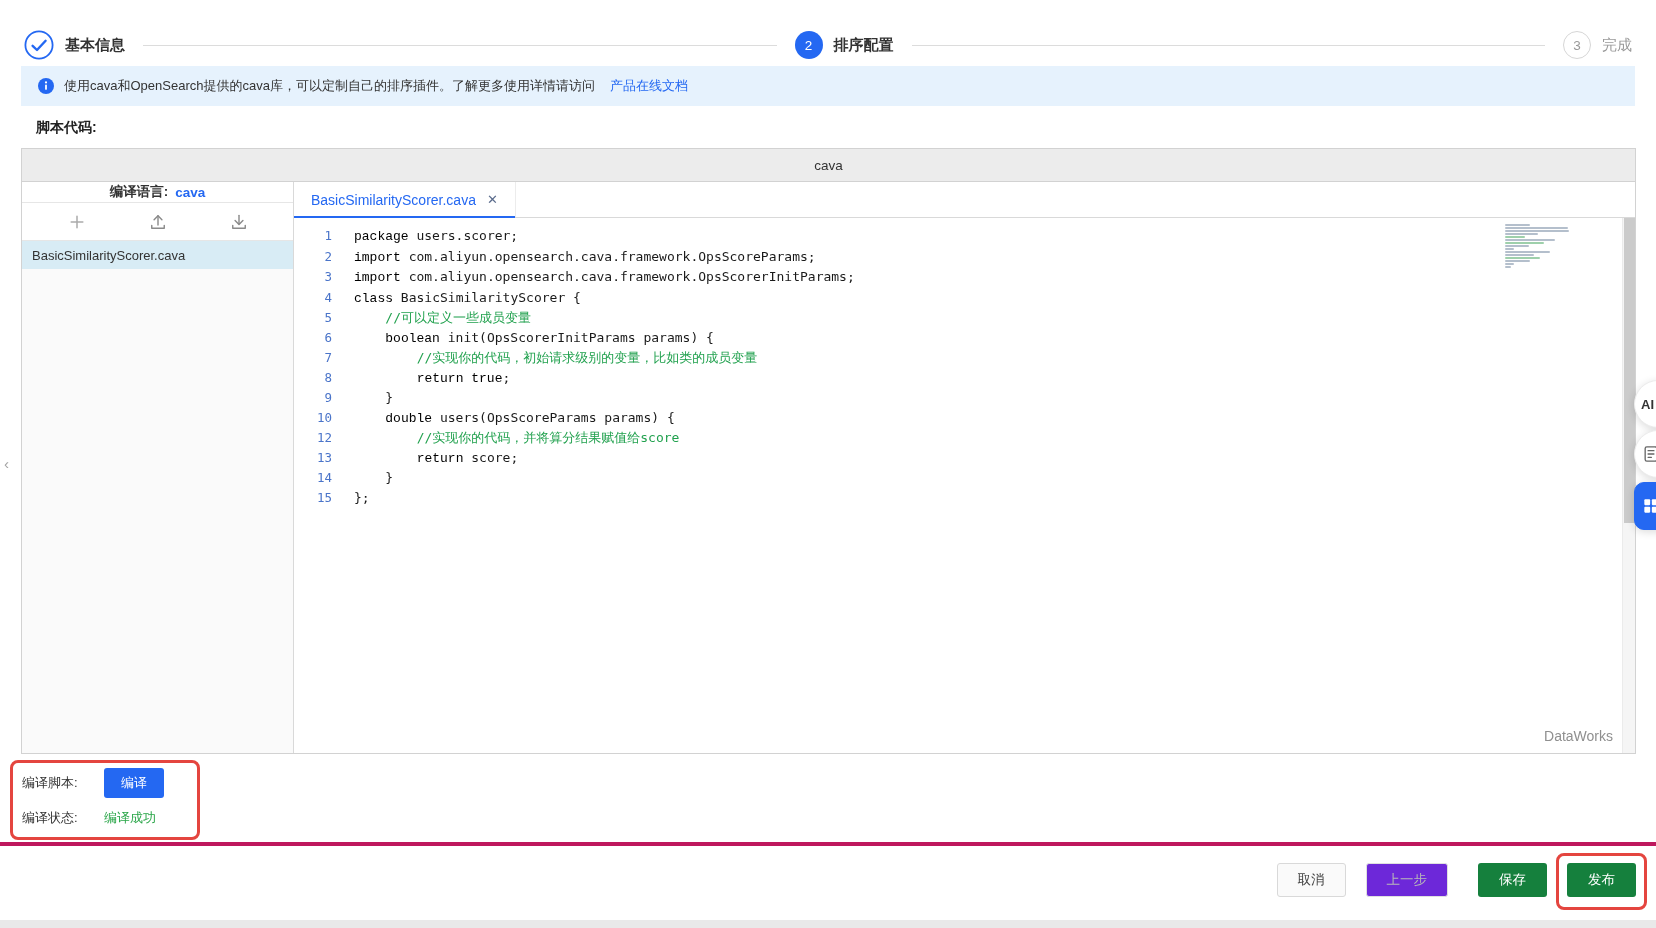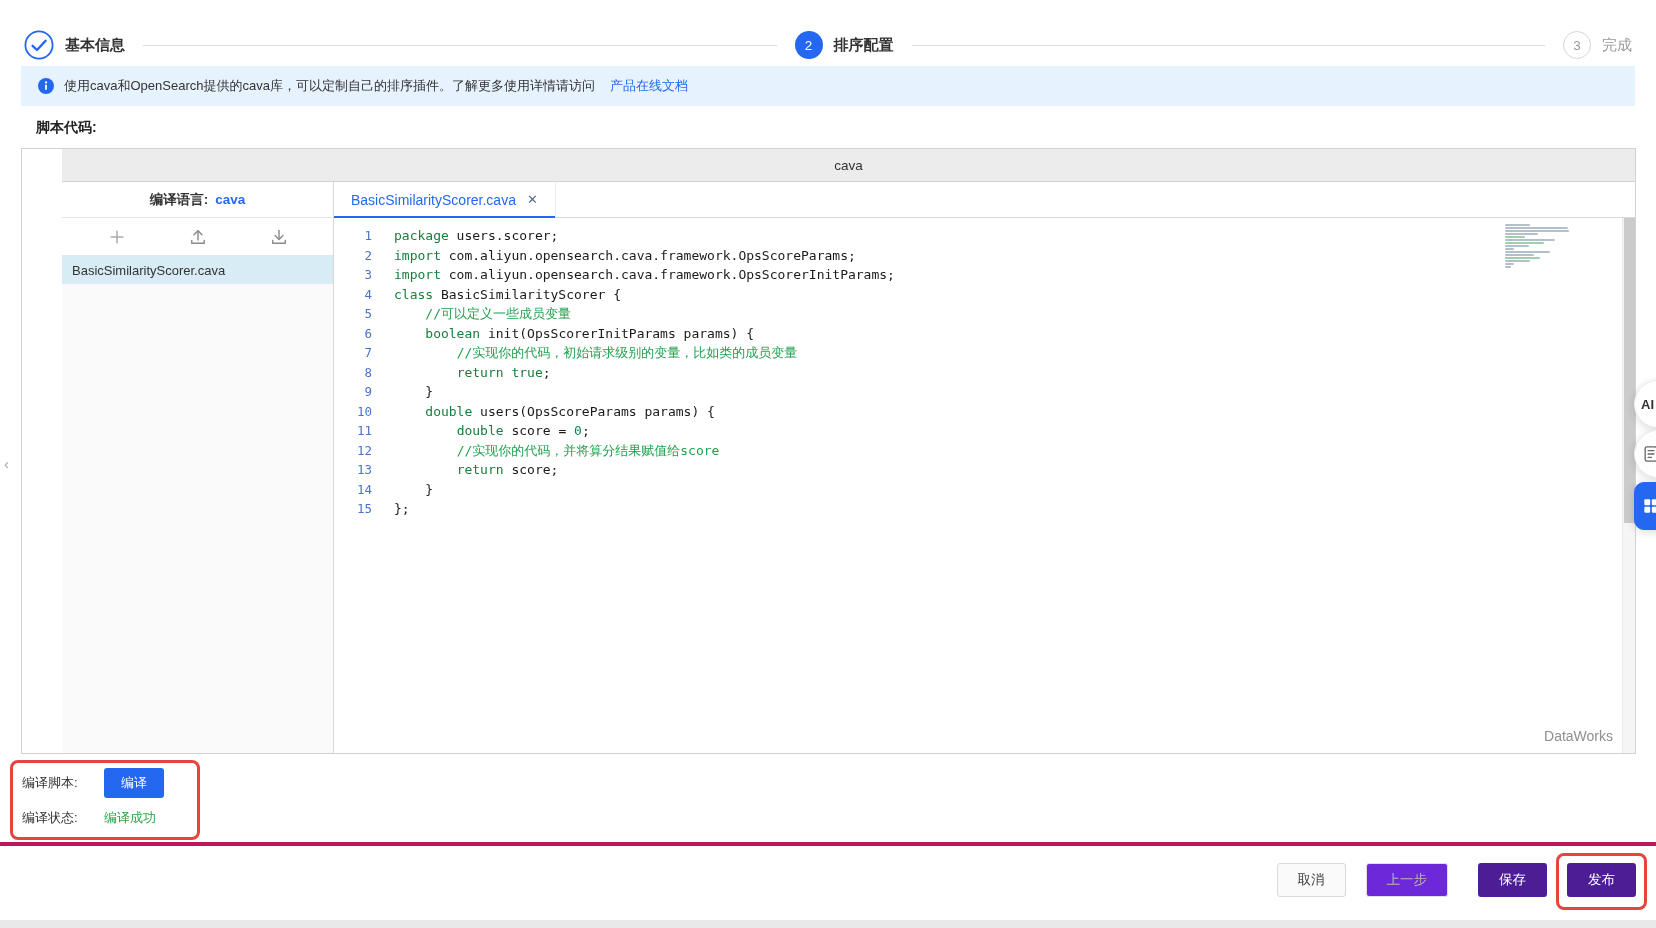--- a/index.html
+++ b/index.html
@@ -22,47 +22,47 @@
   
   .banner { position:absolute; top:66px; left:21px; right:21px; height:40px; background:#e6f2fd;
             display:flex; align-items:center; gap:10px; padding:0 17px; font-size:13px; color:#333; }
   .banner a { color:#2468f2; text-decoration:none; margin-left:5px; cursor:pointer; }
 
   
   .script-label { position:absolute; top:119px; left:36px; font-size:14px; font-weight:700; color:#222; }
 
   
   .editor-panel { position:absolute; top:148px; left:21px; right:20px; height:606px;
-                  border:1px solid #d2d2d2; display:flex; flex-direction:column; background:#fff;padding-left:40px; }
+                  border:1px solid #d2d2d2; display:flex; flex-direction:column; background:#fff; }
   .editor-header { height:33px; flex:none; background:#ececec; border-bottom:1px solid #d2d2d2;
                    display:flex; align-items:center; justify-content:center; font-size:13.5px; color:#333; }
   .editor-body { flex:1; display:flex; min-height:0; }
 
   .sidebar { width:272px; flex:none; border-right:1px solid #d9d9d9; display:flex; flex-direction:column; background:#fff; }
-  .lang-row { height:36px; flex:none; border-bottom:1px solid #e6e6e6; display:flex; align-items:center; justify-content:center;
+  .lang-row { height:21px; flex:none; border-bottom:1px solid #e6e6e6; display:flex; align-items:center; justify-content:center;
               font-size:13.5px; font-weight:700; color:#333; gap:7px; }
   .lang-value { color:#2468f2; cursor:pointer; }
   .side-toolbar { height:38px; flex:none; border-bottom:1px solid #e6e6e6; display:flex; align-items:center; justify-content:space-around; padding:0 14px; }
   .tool-btn { width:26px; height:26px; display:flex; align-items:center; justify-content:center; cursor:pointer; }
   .file-list { flex:1; background:#fafafa; }
   .file-item { height:28px; display:flex; align-items:center; padding-left:10px; background:#d8ecf5; font-size:13px; color:#333; cursor:pointer; }
 
   .editor-main { flex:1; min-width:0; display:flex; flex-direction:column; background:#fff; }
   .tab-bar { height:36px; flex:none; border-bottom:1px solid #d9d9d9; display:flex; }
   .tab { display:flex; align-items:center; gap:11px; padding:0 17px; position:relative; color:#2468f2; font-size:14px;
          border-right:1px solid #ececec; cursor:pointer; }
   .tab::after { content:""; position:absolute; left:0; right:0; bottom:-1px; height:2px; background:#2468f2; }
   .tab-close { font-size:13px; color:#5a6b8c; cursor:pointer; line-height:1; }
 
   .code-area { flex:1; position:relative; padding-top:8px; overflow:hidden;
                font-family:"DejaVu Sans Mono","Liberation Mono",monospace; font-size:13px; }
   .code-line { display:flex; line-height:19.5px; white-space:pre; }
   .ln { width:38px; flex:none; text-align:right; color:#4a74c9; font-size:12.5px; }
   .lc { padding-left:22px; white-space:pre; }
-  .seg-kw  { color:#15803d; }
+  .seg-kw  { color:#000000;font-family:Liberation Mono, monospace; }
   .seg-cm  { color:#21a14e; }
   .seg-pl  { color:#1a1a1a; }
   .seg-num { color:#098658; }
 
   .minimap { position:absolute; top:6px; right:60px; width:70px; }
   .mm-bar { height:2px; margin-bottom:1px; border-radius:1px; }
 
   .vscroll { position:absolute; top:0; right:0; bottom:0; width:13px; background:#f5f5f5; border-left:1px solid #ebebeb; }
   .vthumb { position:absolute; top:0; left:1px; width:11px; height:57%; background:#cbcbcb; }
 
@@ -79,21 +79,21 @@
   .compile-status { margin-left:18px; font-size:13px; color:#28a547; }
 
   .annotation-box { position:absolute; border:3px solid #e4453f; border-radius:8px; pointer-events:none; z-index:6; }
   .anno-compile { left:10px; top:760px; width:190px; height:80px; }
 
   
   .footer { position:absolute; left:0; right:0; top:842px; bottom:0; border-top:4px solid #be185d; background:#fff; }
   .footer-buttons { display:flex; justify-content:flex-end; align-items:center; gap:20px; padding:17px 20px 0 0; }
   .btn-default { background:#fafafa; border-color:#d9d9d9; color:#444; }
   .btn-disabled { background:#6d28d9; border-color:#e0e0e0; color:#b8b8b8; cursor:default; }
-  .btn-primary { background:#4c1d95; color:#fff; }
+  .btn-primary { background:#15803d; color:#fff; }
   .save-btn { margin-left:10px; }
   .publish-wrap { position:relative; display:inline-flex; }
   .anno-publish { left:-11px; top:-10px; right:-11px; bottom:-13px; }
 
   .bottom-strip { position:absolute; left:0; right:0; bottom:0; height:8px; background:#e9e9e9; }
 
   
   .fab { position:absolute; right:-26px; width:48px; height:48px; background:#fff; border:1px solid #ececec;
          border-radius:50%; box-shadow:0 2px 8px rgba(0,0,0,.14); display:flex; align-items:center; padding-left:6px;
          z-index:10; cursor:pointer; }
@@ -190,21 +190,20 @@
             <div class="code-line"><span class="ln">1</span><span class="lc"><span class="seg-kw">package</span><span class="seg-pl"> users.scorer;</span></span></div>
             <div class="code-line"><span class="ln">2</span><span class="lc"><span class="seg-kw">import</span><span class="seg-pl"> com.aliyun.opensearch.cava.framework.OpsScoreParams;</span></span></div>
             <div class="code-line"><span class="ln">3</span><span class="lc"><span class="seg-kw">import</span><span class="seg-pl"> com.aliyun.opensearch.cava.framework.OpsScorerInitParams;</span></span></div>
             <div class="code-line"><span class="ln">4</span><span class="lc"><span class="seg-kw">class</span><span class="seg-pl"> BasicSimilarityScorer {</span></span></div>
             <div class="code-line"><span class="ln">5</span><span class="lc"><span class="seg-pl">    </span><span class="seg-cm">//可以定义一些成员变量</span></span></div>
             <div class="code-line"><span class="ln">6</span><span class="lc"><span class="seg-pl">    </span><span class="seg-kw">boolean</span><span class="seg-pl"> init(OpsScorerInitParams params) {</span></span></div>
             <div class="code-line"><span class="ln">7</span><span class="lc"><span class="seg-pl">        </span><span class="seg-cm">//实现你的代码，初始请求级别的变量，比如类的成员变量</span></span></div>
             <div class="code-line"><span class="ln">8</span><span class="lc"><span class="seg-pl">        </span><span class="seg-kw">return</span><span class="seg-pl"> </span><span class="seg-kw">true</span><span class="seg-pl">;</span></span></div>
             <div class="code-line"><span class="ln">9</span><span class="lc"><span class="seg-pl">    }</span></span></div>
             <div class="code-line"><span class="ln">10</span><span class="lc"><span class="seg-pl">    </span><span class="seg-kw">double</span><span class="seg-pl"> users(OpsScoreParams params) {</span></span></div>
-            <div class="code-line"><span class="ln">11</span><span class="lc"><span class="seg-pl">        </span><span class="seg-kw">double</span><span class="seg-pl"> score = </span><span class="seg-num">0</span><span class="seg-pl">;</span></span></div>
             <div class="code-line"><span class="ln">12</span><span class="lc"><span class="seg-pl">        </span><span class="seg-cm">//实现你的代码，并将算分结果赋值给score</span></span></div>
             <div class="code-line"><span class="ln">13</span><span class="lc"><span class="seg-pl">        </span><span class="seg-kw">return</span><span class="seg-pl"> score;</span></span></div>
             <div class="code-line"><span class="ln">14</span><span class="lc"><span class="seg-pl">    }</span></span></div>
             <div class="code-line"><span class="ln">15</span><span class="lc"><span class="seg-pl">};</span></span></div>
           </div>
         <div class="minimap">
             <div class="mm-bar" style="width: 25px; background: rgb(180, 191, 204);"></div>
             <div class="mm-bar" style="width: 63px; background: rgb(180, 191, 204);"></div>
             <div class="mm-bar" style="width: 64px; background: rgb(180, 191, 204);"></div>
             <div class="mm-bar" style="width: 33px; background: rgb(180, 191, 204);"></div>

